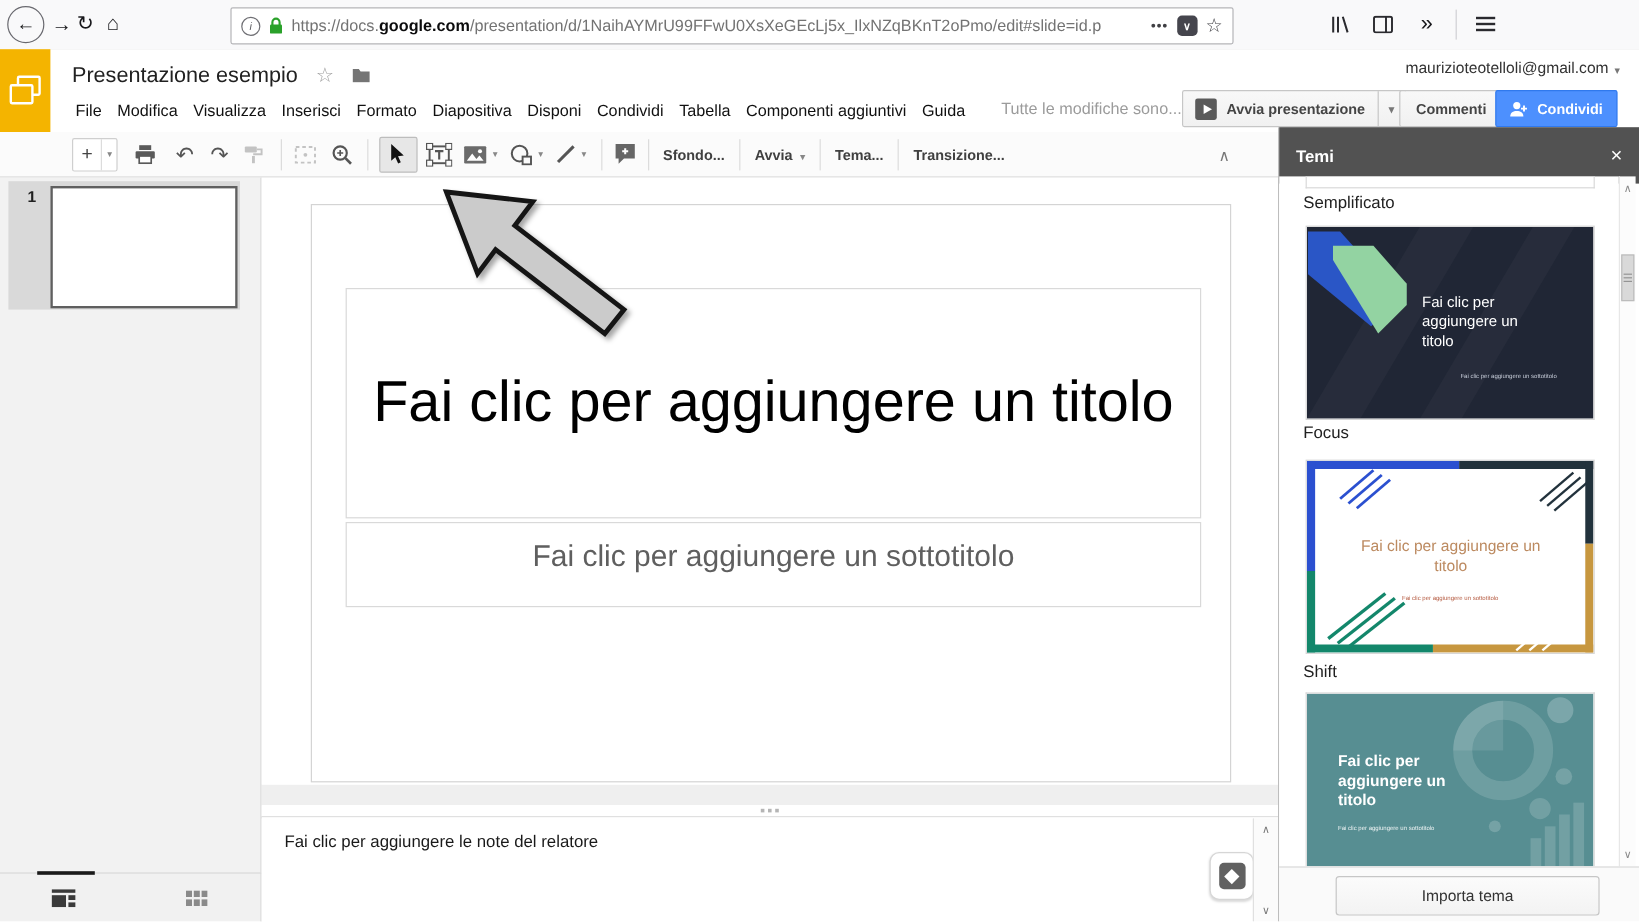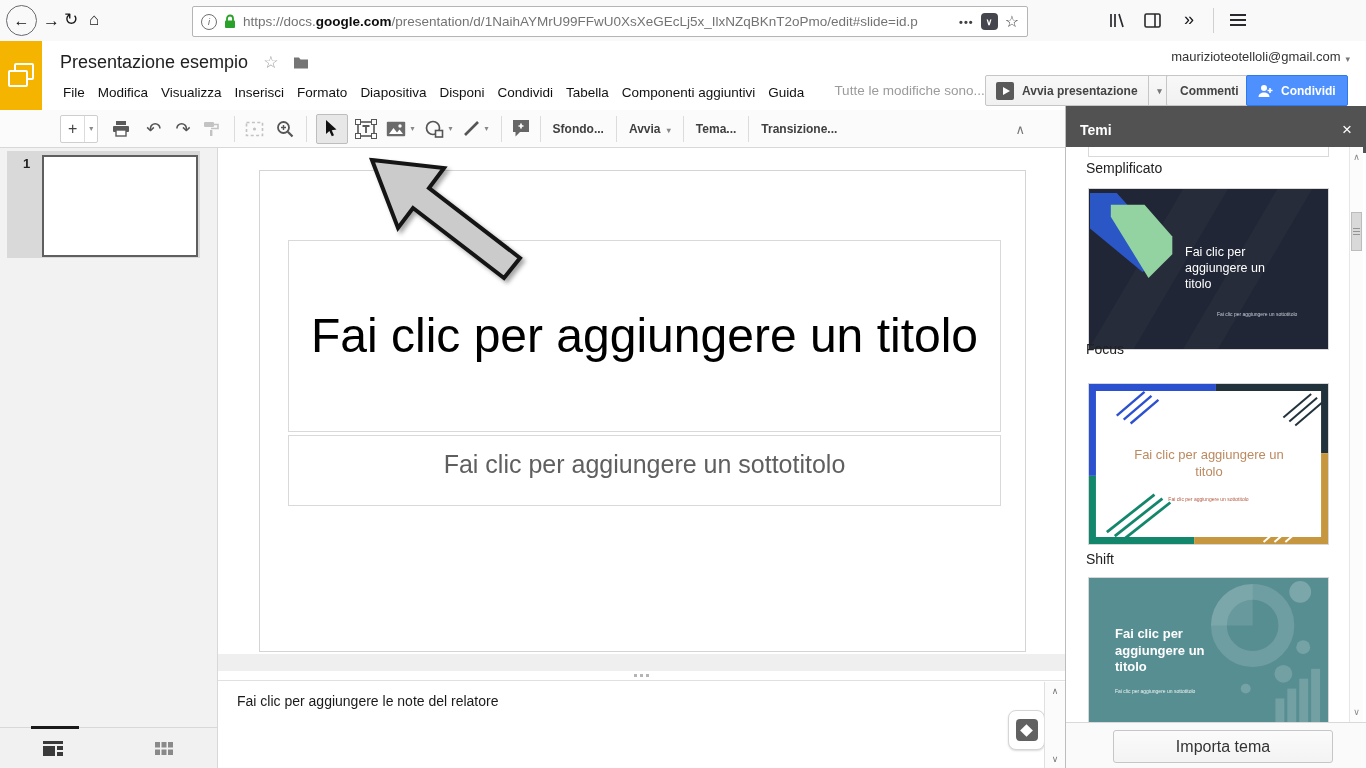--- a/index.html
+++ b/index.html
@@ -100,21 +100,21 @@
   .theme-thumb{position:absolute;left:22px;width:241px;border:1px solid #d7d7d7;box-sizing:border-box;overflow:hidden;cursor:pointer;background:#fff}
   .thumb-title{position:absolute;color:#fff;font-size:12.5px;line-height:16px}
   .thumb-sub{position:absolute;font-size:5px;white-space:nowrap}
   #panel-scroll{position:absolute;left:283px;top:41px;width:14px;height:575px;background:#fcfcfc;border-left:1px solid #e7e7e7;box-sizing:border-box}
   #panel-scroll .scroll-arrow{font-size:9px;color:#888}
   #scroll-thumb{position:absolute;left:1px;top:65px;width:11px;height:39px;background:#d9d9d9;border:1px solid #bcbcbc;box-sizing:border-box;
                 display:flex;flex-direction:column;align-items:center;justify-content:center;gap:2px;cursor:grab}
   #scroll-thumb i{display:block;width:7px;height:1px;background:#949494}
   #panel-footer{position:absolute;left:0;top:616px;width:100%;height:46px;background:#fafafa;border-top:1px solid #d9d9d9;box-sizing:border-box}
   #import-btn{position:absolute;left:47px;top:7px;width:218px;height:31px;background:linear-gradient(#fbfbfb,#f3f3f3);
-              border:1px solid #c6c6c6;border-radius:3px;font-size:16px;color:#333;display:flex;align-items:center;justify-content:center;cursor:pointer}
+              border:1px solid #c6c6c6;border-radius:3px;font-size:13px;color:#333;display:flex;align-items:center;justify-content:center;cursor:pointer}
   #annotation-arrow{position:absolute;left:350px;top:138px;pointer-events:none}
 </style>
 </head>
 <body>
 
 <div id="browser-bar">
   <div id="back-btn">←</div>
   <span class="nav-glyph" style="left:43px;top:12px">→</span>
   <span class="nav-glyph" style="left:64px;top:11px">↻</span>
   <span class="nav-glyph" style="left:89px;top:11px">⌂</span>
@@ -361,21 +361,21 @@
         <rect width="241" height="162" fill="#202635"></rect>
         <polygon points="0,162 95,0 140,0 45,162" fill="#ffffff" opacity="0.03"></polygon>
         <polygon points="95,162 190,0 225,0 130,162" fill="#ffffff" opacity="0.03"></polygon>
         <polygon points="1,4 28,4 80,62 54,84 1,40" fill="#2a56c6"></polygon>
         <polygon points="22,16 56,16 84,48 84,66 60,90 22,28" fill="#93d3a2"></polygon>
       </svg>
       <div class="thumb-title" style="left:96px;top:55px;width:104px">Fai clic per aggiungere un titolo</div>
       <div class="thumb-sub" style="left:128px;top:122px;color:#c6ccd8">Fai clic per aggiungere un sottotitolo</div>
     </div>
 
-    <span class="theme-label" style="top:194px">Focus</span>
+    <span class="theme-label" style="top:205px">Focus</span>
     <div class="theme-thumb" style="top:236px;height:162px">
       <svg width="239" height="160" viewBox="0 0 241 162" preserveAspectRatio="none">
         <rect width="241" height="162" fill="#ffffff"></rect>
         <path d="M0 3.5H128" stroke="#2b50d0" stroke-width="7"></path>
           <path d="M3.5 0V93" stroke="#2b50d0" stroke-width="7"></path>
         <path d="M128 3.5H241" stroke="#22323c" stroke-width="7"></path>
           <path d="M237.5 0V70" stroke="#22323c" stroke-width="7"></path>
         <path d="M3.5 93V162" stroke="#13876b" stroke-width="7"></path>
           <path d="M0 158.5H106" stroke="#13876b" stroke-width="7"></path>
         <path d="M106 158.5H241" stroke="#c7973f" stroke-width="7"></path>

